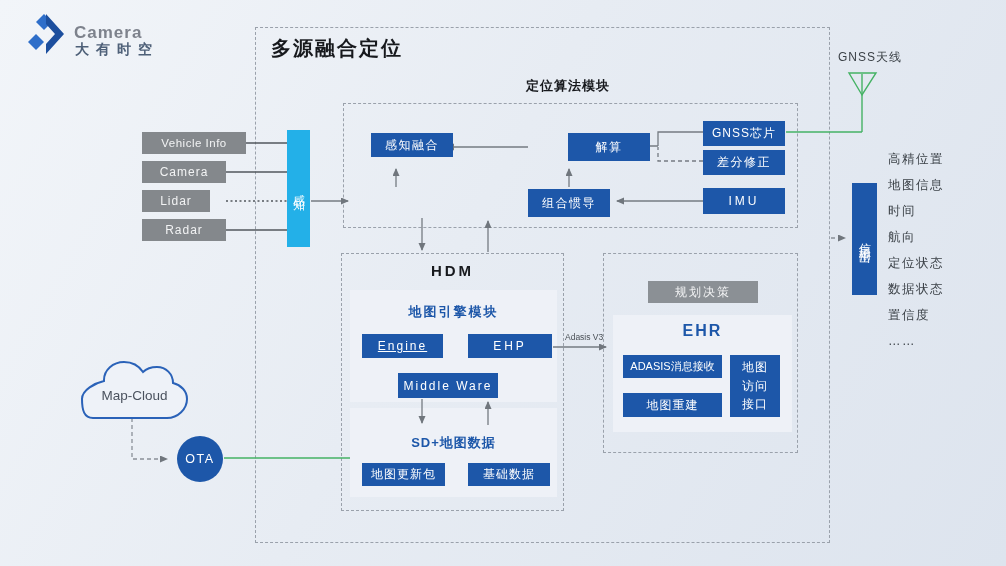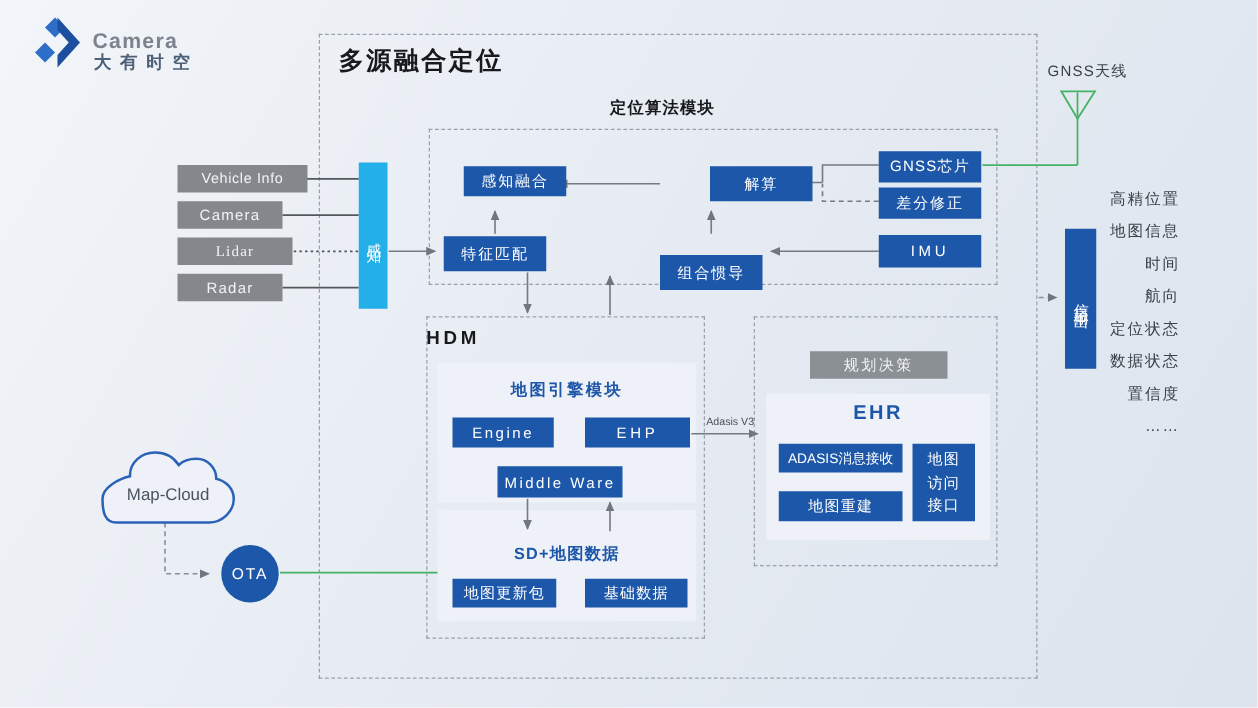--- a/index.html
+++ b/index.html
@@ -7,27 +7,27 @@
   .stage{position:relative;width:1006px;height:566px;overflow:hidden;
          background:linear-gradient(120deg,#f2f5f9 0%,#e7ecf3 45%,#dde4ee 100%);}
   .abs{position:absolute;box-sizing:border-box;}
   .dashbox{border:1px dashed #9aa1ab;}
   .bluebox{background:#1d57a9;color:#ffffff;display:flex;align-items:center;justify-content:center;
            font-size:12px;letter-spacing:1.5px;}
   .graybox{background:#84888c;color:#f2f3f4;display:flex;align-items:center;justify-content:center;
            font-size:12px;letter-spacing:1px;}
   .panel{background:#eef1f7;}
   .title-main{font-size:20px;font-weight:700;color:#17191d;letter-spacing:2px;}
-  .title-sec{font-size:13px;font-weight:700;color:#17191d;letter-spacing:1px;}
+  .title-sec{font-size:13px;font-weight:700;color:#17191d;letter-spacing:1px;text-align:center;}
   .title-blue{font-size:13px;font-weight:700;color:#1d57a9;letter-spacing:2px;text-align:center;}
   .vbar{background:#1d57a9;color:#fff;display:flex;align-items:center;justify-content:center;
         writing-mode:vertical-rl;text-orientation:upright;font-size:12px;letter-spacing:3px;}
   .cyanbar{background:#23b0e8;color:#fff;display:flex;align-items:center;justify-content:center;
         writing-mode:vertical-rl;text-orientation:upright;font-size:12px;letter-spacing:4px;}
-  .outlist{display:flex;flex-direction:column;align-items:flex-end;}
+  .outlist{display:flex;flex-direction:column;}
   .outlist div{height:26px;line-height:26px;font-size:12.5px;color:#3c4248;letter-spacing:1.5px;}
   .small-label{font-size:8.5px;color:#4a5056;}
   .pre{white-space:pre-line;text-align:right;line-height:1.55;}
   svg{display:block;}
 </style>
 </head>
 <body>
 
 <div class="stage">
 
@@ -88,35 +88,34 @@
     <path d="M93,418 H167 C178,418 187,409 187,399 C187,391 181,385 173,383 C173,374 166,367 157,367
              C151,367 146,369 143,372 C139,366 132,362 124,362 C113,362 104,370 104,380 L104,381
              C95,383 82,390 82,399 C82,410 84,418 93,418 Z" fill="#eef2f8" stroke="#2a62b8" stroke-width="2"></path>
   </svg>
 
   <div class="abs title-main" style="left:271px;top:35px;text-align:center;">多源融合定位</div>
   <div class="abs title-sec" style="left:488px;top:77px;width:160px;">定位算法模块</div>
 
   <div class="abs graybox" style="left:142px;top:132px;width:104px;height:22px;font-size:11.5px;letter-spacing:0.5px;">Vehicle Info</div>
   <div class="abs graybox" style="left:142px;top:161px;width:84px;height:22px;">Camera</div>
-  <div class="abs graybox" style="left:142px;top:190px;width:92px;height:22px;font-family:Liberation Serif, serif;">Lidar</div>
+  <div class="abs graybox" style="left:142px;top:190px;width:68px;height:22px;">Lidar</div>
   <div class="abs graybox" style="left:142px;top:219px;width:84px;height:22px;">Radar</div>
   <div class="abs cyanbar" style="left:287px;top:130px;width:23px;height:117px;">感知</div>
 
   <div class="abs bluebox" style="left:355px;top:133px;width:82px;height:24px;margin-left:16px;">感知融合</div>
   <div class="abs bluebox" style="left:528px;top:133px;width:82px;height:28px;margin-left:40px;">解算</div>
-  <div class="abs bluebox" style="left:355px;top:189px;width:82px;height:28px;">特征匹配</div>
-  <div class="abs bluebox" style="left:528px;top:189px;width:82px;height:28px;margin-top:15px;">组合惯导</div>
+  <div class="abs bluebox" style="left:528px;top:189px;width:82px;height:28px;">组合惯导</div>
   <div class="abs bluebox" style="left:703px;top:121px;width:82px;height:25px;letter-spacing:1px;">GNSS芯片</div>
   <div class="abs bluebox" style="left:703px;top:150px;width:82px;height:25px;">差分修正</div>
   <div class="abs bluebox" style="left:703px;top:188px;width:82px;height:26px;letter-spacing:3px;">IMU</div>
 
   <div class="abs title-sec" style="left:341px;top:262px;width:223px;font-size:15px;letter-spacing:3px;">HDM</div>
   <div class="abs title-blue" style="left:350px;top:303px;width:207px;">地图引擎模块</div>
-  <div class="abs bluebox" style="left:362px;top:334px;width:81px;height:24px;letter-spacing:2px;">Engine</div>
+  <div class="abs bluebox" style="left:362px;top:334px;width:81px;height:24px;letter-spacing:2px;text-decoration:underline;">Engine</div>
   <div class="abs bluebox" style="left:468px;top:334px;width:84px;height:24px;letter-spacing:3px;">EHP</div>
   <div class="abs bluebox" style="left:398px;top:373px;width:100px;height:25px;letter-spacing:2px;">Middle Ware</div>
   <div class="abs title-blue" style="left:350px;top:434px;width:207px;letter-spacing:1px;">SD+地图数据</div>
   <div class="abs bluebox" style="left:362px;top:463px;width:83px;height:23px;letter-spacing:1px;">地图更新包</div>
   <div class="abs bluebox" style="left:468px;top:463px;width:82px;height:23px;letter-spacing:1px;">基础数据</div>
 
   <div class="abs graybox" style="left:648px;top:281px;width:110px;height:22px;background:#8b9095;letter-spacing:2px;">规划决策</div>
   <div class="abs title-blue" style="left:613px;top:322px;width:179px;font-size:16px;">EHR</div>
   <div class="abs bluebox" style="left:623px;top:355px;width:99px;height:23px;font-size:11px;letter-spacing:0;">ADASIS消息接收</div>
   <div class="abs bluebox" style="left:623px;top:393px;width:99px;height:24px;letter-spacing:1px;">地图重建</div>

